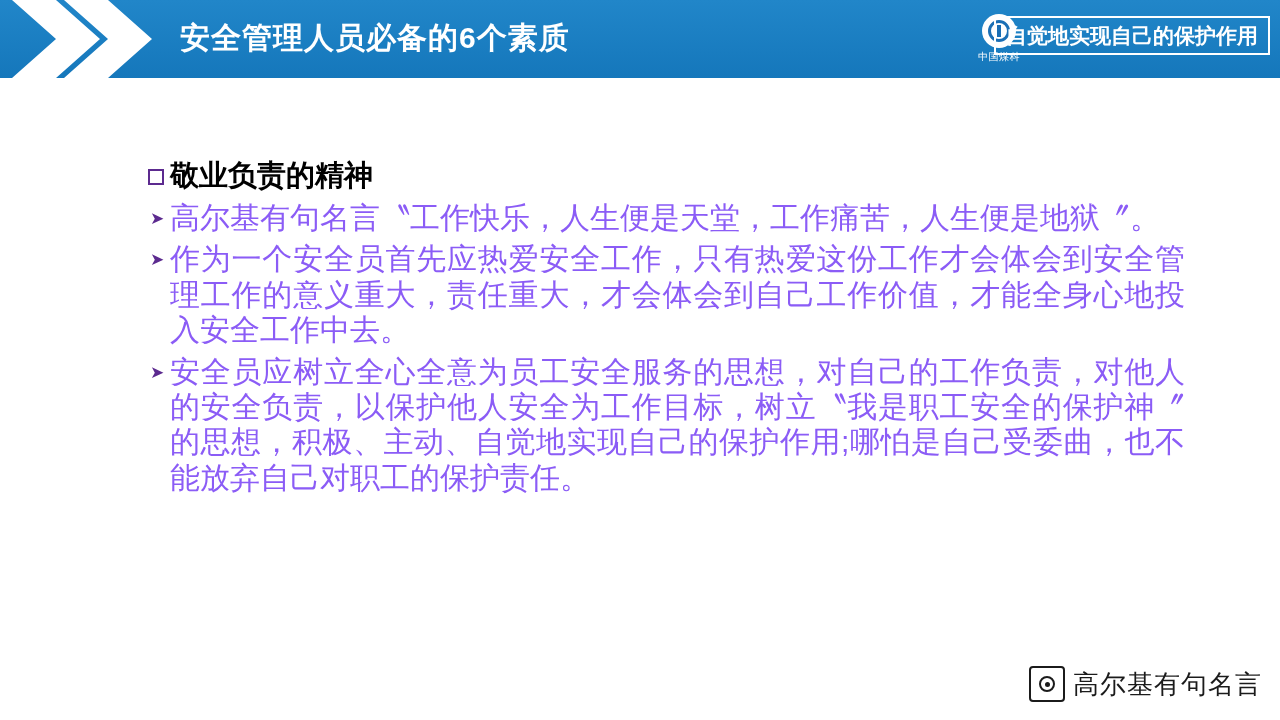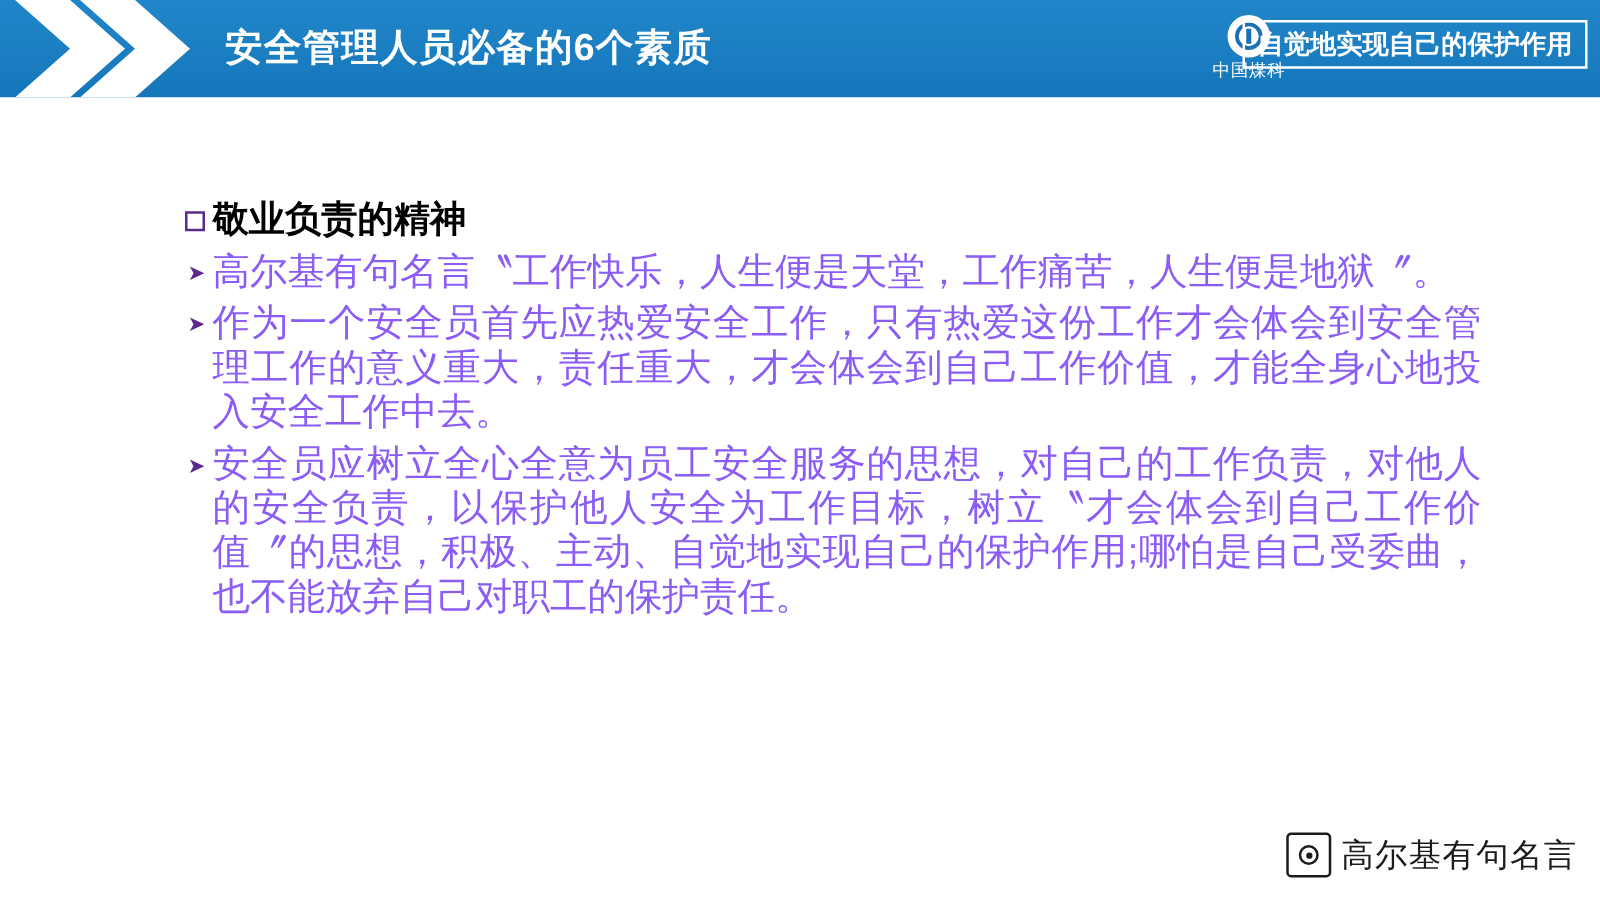--- a/index.html
+++ b/index.html
@@ -80,21 +80,21 @@
     position: absolute;
     left: 50%;
     top: 2px;
     transform: translateX(-50%);
     width: 4px;
     height: 12px;
     background: #1b6fb5;
   }
   .logo-text {
     margin-top: 2px;
-    font-size: 14px;
+    font-size: 10px;
     color: #ffffff;
     letter-spacing: 0.5px;
     white-space: nowrap;
   }
 
   .company-box {
     position: absolute;
     right: 10px;
     top: 16px;
     border: 2px solid #ffffff;
@@ -248,21 +248,21 @@
       <span class="bullet-text">高尔基有句名言〝工作快乐，人生便是天堂，工作痛苦，人生便是地狱〞。</span>
     </div>
 
     <div class="bullet-item">
       <span class="arrow-bullet">➤</span>
       <span class="bullet-text">作为一个安全员首先应热爱安全工作，只有热爱这份工作才会体会到安全管理工作的意义重大，责任重大，才会体会到自己工作价值，才能全身心地投入安全工作中去。</span>
     </div>
 
     <div class="bullet-item">
       <span class="arrow-bullet">➤</span>
-      <span class="bullet-text">安全员应树立全心全意为员工安全服务的思想，对自己的工作负责，对他人的安全负责，以保护他人安全为工作目标，树立〝才会体会到自己工作价值〞的思想，积极、主动、自觉地实现自己的保护作用;哪怕是自己受委曲，也不能放弃自己对职工的保护责任。</span>
+      <span class="bullet-text">安全员应树立全心全意为员工安全服务的思想，对自己的工作负责，对他人的安全负责，以保护他人安全为工作目标，树立〝我是职工安全的保护神〞的思想，积极、主动、自觉地实现自己的保护作用;哪怕是自己受委曲，也不能放弃自己对职工的保护责任。</span>
     </div>
 
   </div>
 
   <div class="footer-badge">
     <span class="qr-icon"></span>
     <span class="footer-text">高尔基有句名言</span>
   </div>
 
 </div>

